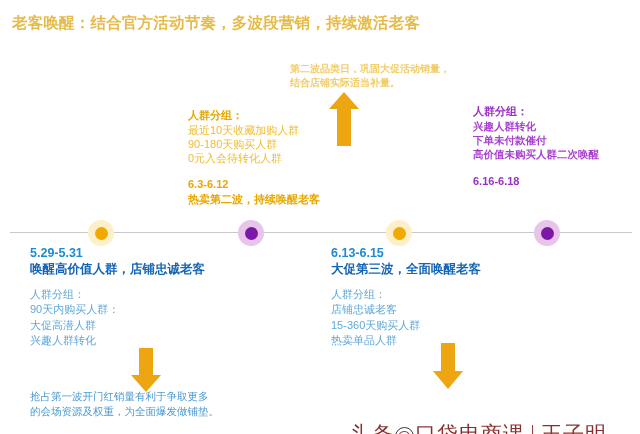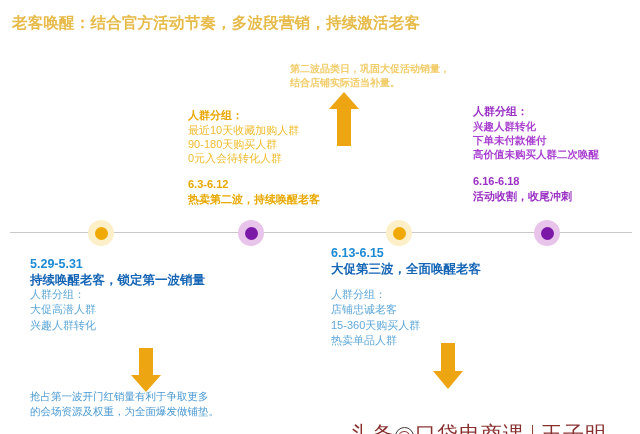--- a/index.html
+++ b/index.html
@@ -191,45 +191,45 @@
 
   <div class="tb" style="left:473px; top:104px;">
     <span class="line purple-head">人群分组：</span>
     <span class="line purple-body">兴趣人群转化</span>
     <span class="line purple-body">下单未付款催付</span>
     <span class="line purple-body">高价值未购买人群二次唤醒</span>
   </div>
 
   <div class="tb" style="left:473px; top:174px;">
     <span class="line purple-head">6.16-6.18</span>
-    <span class="line purple-head">活动收割，收尾冲刺</span>
   </div>
 
   <div class="timeline-axis"></div>
 
   <div class="node orange node-1">
     <div class="core"></div>
   </div>
   <div class="node purple node-2">
     <div class="core"></div>
   </div>
   <div class="node orange node-3">
     <div class="core"></div>
   </div>
   <div class="node purple node-4">
     <div class="core"></div>
   </div>
 
-  <div class="tb" style="left:30px; top:256px;">
+  <div class="tb" style="left:30px; top:245px;">
     <span class="line blue-date">5.29-5.31</span>
-    <span class="line blue-title">持续唤醒老客，锁定第一波销量</span>
+    <span class="line blue-title">唤醒高价值人群，店铺忠诚老客</span>
   </div>
 
   <div class="tb" style="left:30px; top:287px;">
     <span class="line blue-body">人群分组：</span>
+    <span class="line blue-body">90天内购买人群：</span>
     <span class="line blue-body">大促高潜人群</span>
     <span class="line blue-body">兴趣人群转化</span>
   </div>
 
   <div class="arrow" style="left:130px; top:348px;">
     <svg width="32" height="44" viewBox="0 0 32 44">
       <polygon points="9,0 23,0 23,27 31,27 16,44 1,27 9,27" fill="#eda512"></polygon>
     </svg>
   </div>
 

